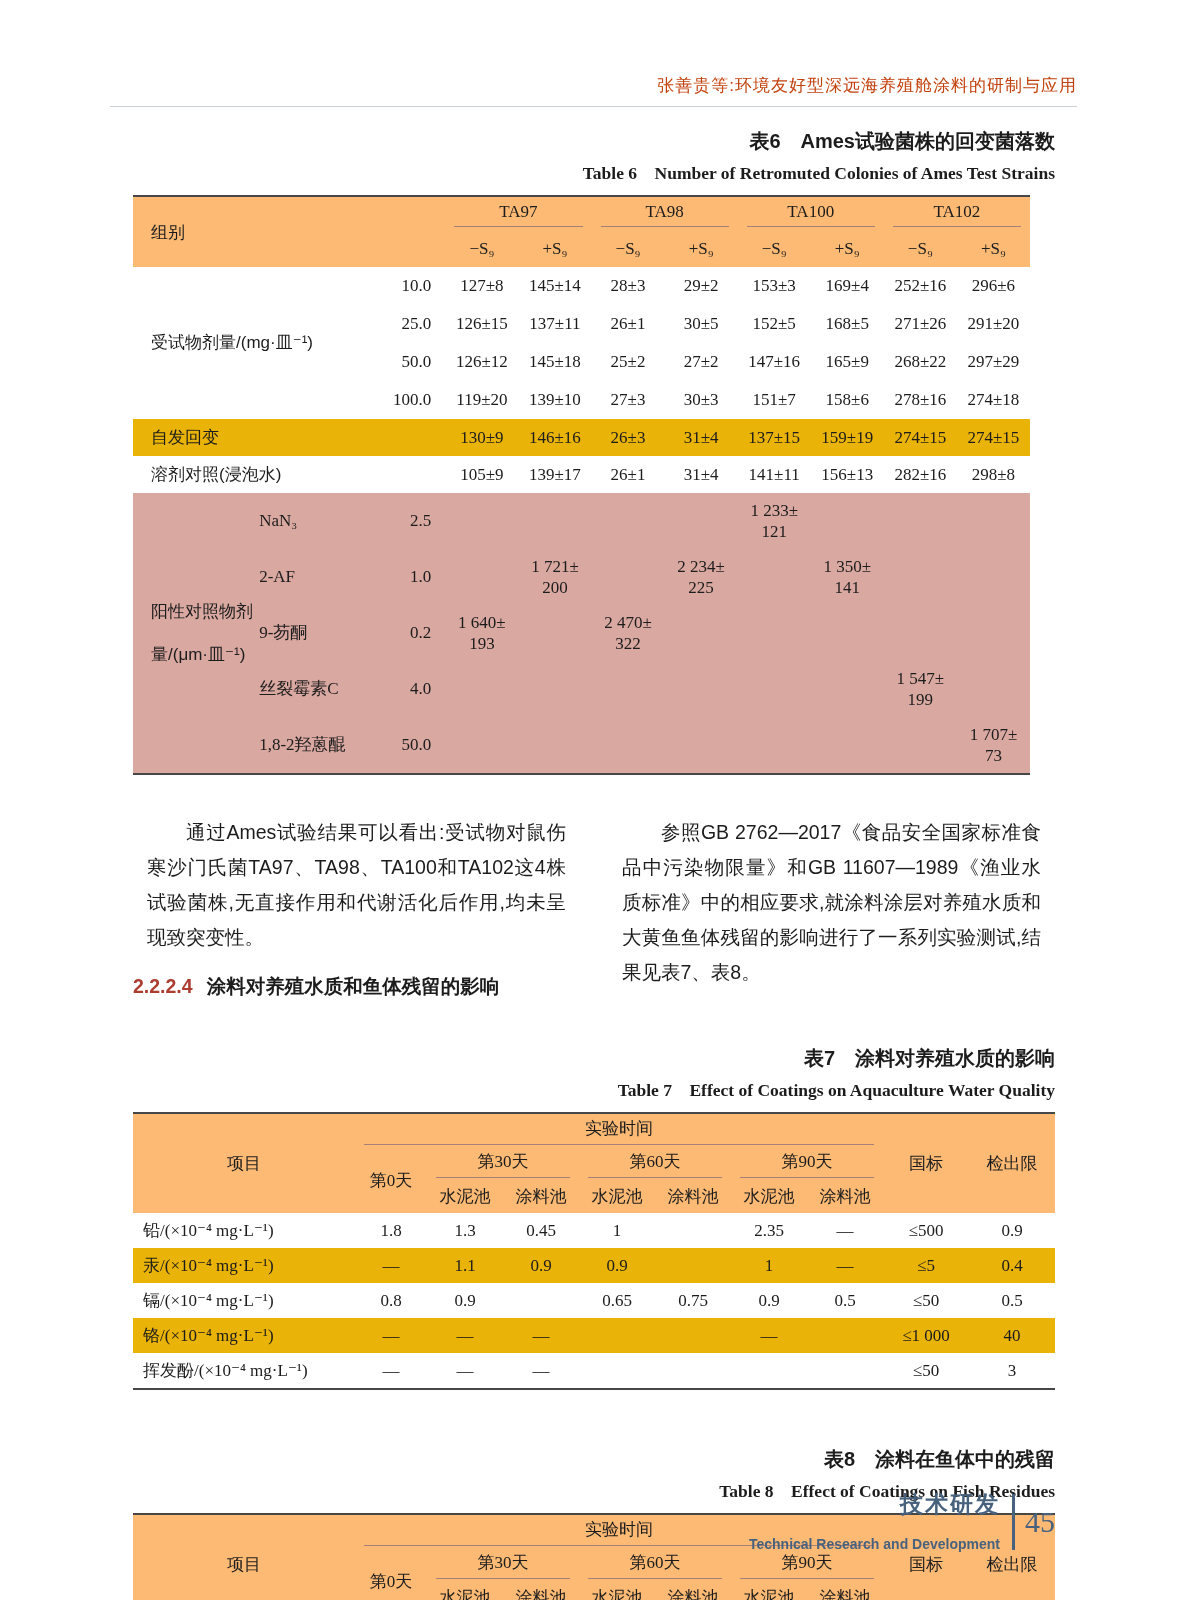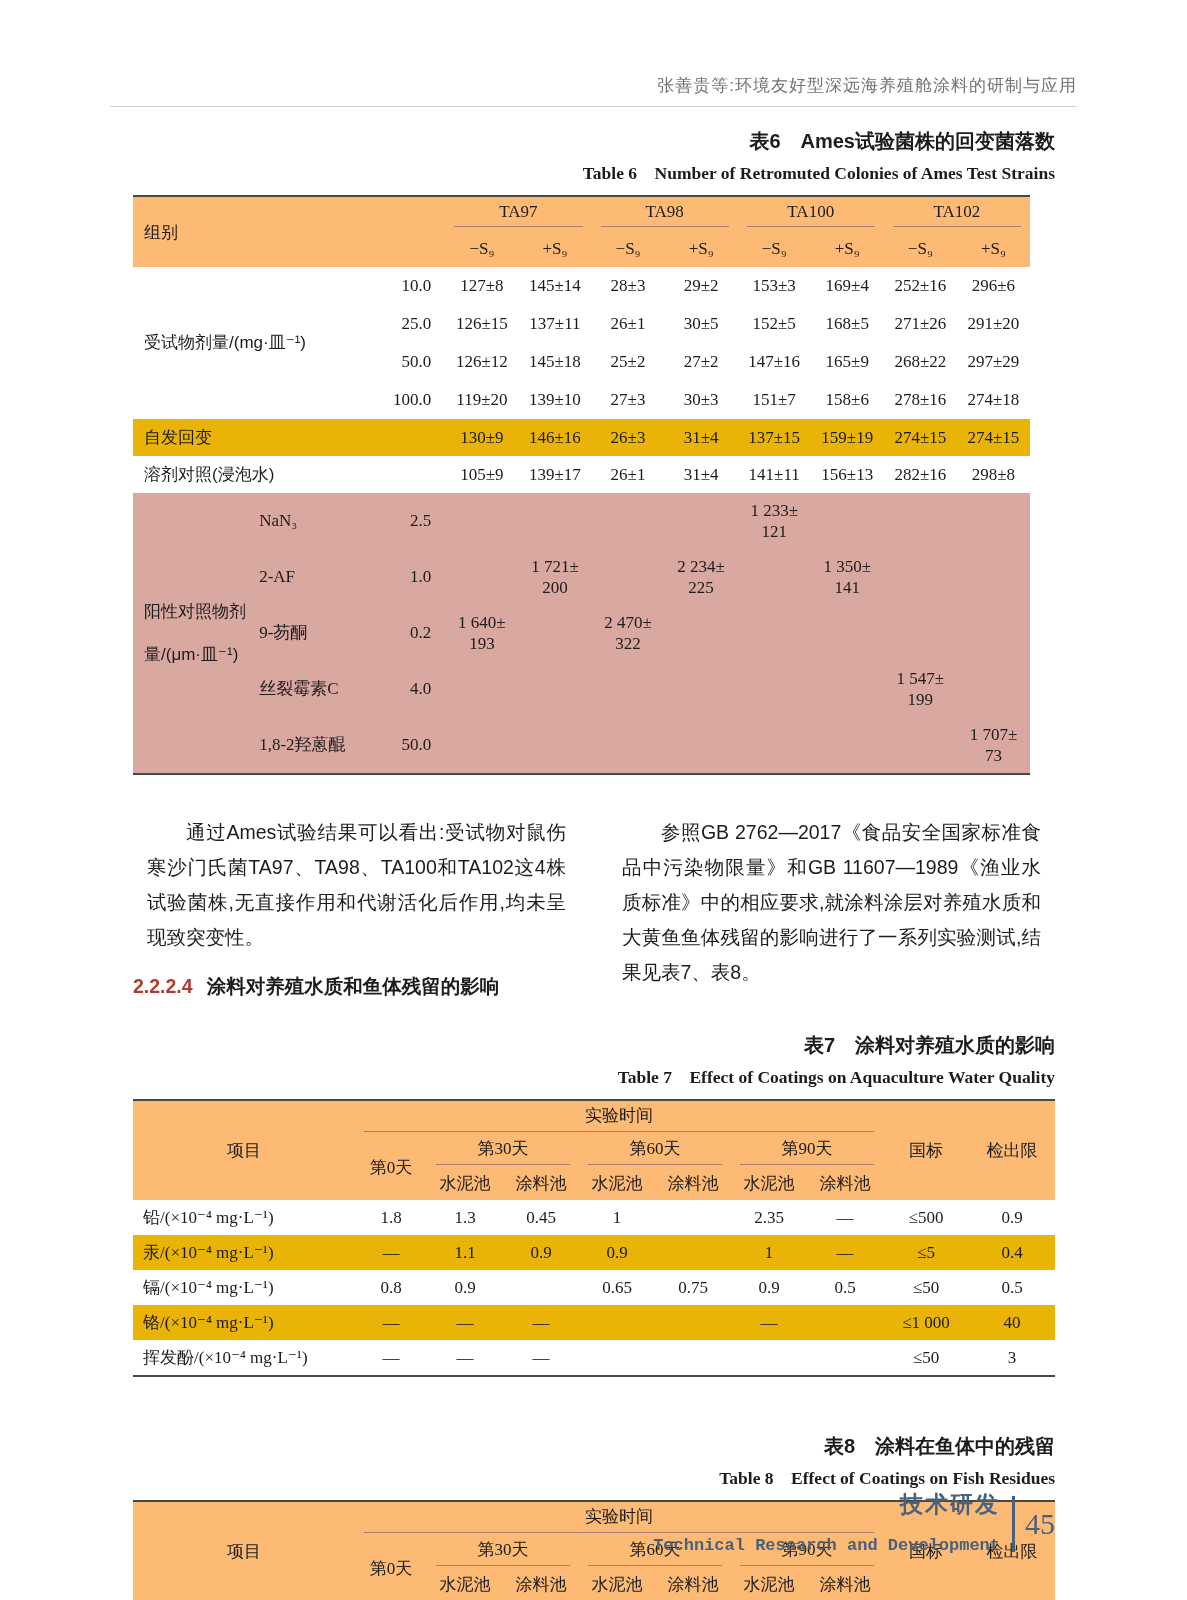--- a/index.html
+++ b/index.html
@@ -3,38 +3,38 @@
 <meta charset="utf-8">
 <style>
   html,body{margin:0;padding:0;}
   body{
     width:1187px;height:1600px;position:relative;background:#ffffff;
     font-family:"Liberation Sans","DejaVu Sans",sans-serif;color:#1c1c1c;
     overflow:hidden;
   }
   .running{
     position:absolute;left:110px;top:74px;width:967px;
-    text-align:right;font-size:17px;color:#737373;letter-spacing:1px;
+    text-align:right;font-size:17px;color:#c2410c;letter-spacing:1px;
     padding-bottom:9px;border-bottom:1px solid #ccd1d5;
   }
   .content{position:absolute;left:133px;top:128px;width:922px;}
   .tcap-cn{text-align:right;font-size:20px;font-weight:bold;margin:0 0 6px 0;}
   .tcap-en{text-align:right;font-size:17.5px;font-weight:bold;margin:0 0 10px 0;
     font-family:"Liberation Serif","DejaVu Serif",serif;}
   table{border-collapse:collapse;table-layout:fixed;
     font-family:"Liberation Serif","DejaVu Serif",serif;font-size:17px;}
   .dt{border-top:2.5px solid #474747;border-bottom:2.5px solid #474747;}
   .dt th{font-weight:normal;}
   .dt th,.dt td{text-align:center;vertical-align:middle;padding:2px 1px;}
   .hdr th{background:#fdba74;}
   .u{border-bottom:1px solid #a8807a;padding-bottom:4px;margin:0 8px;}
   
   .t6{width:897px;}
   .t6 td{white-space:pre-line;line-height:1.25;}
-  .t6 .lbl{text-align:left;padding-left:11px;
+  .t6 .lbl{text-align:left;padding-left:18px;
     font-family:"Liberation Sans","DejaVu Sans",sans-serif;}
   .t6 .name{text-align:left;padding-left:4px;}
   .t6 .dose{text-align:right;padding-right:14px;}
   .t6 tr.r34 td{height:34px;}
   .t6 tr.r33 td{height:33px;}
   .t6 tr.rp td{height:52px;}
   tr.pink td{background:#eab308;}
   tbody.pos td{background:#d9a8a0;}
   .t6 thead tr:first-child th{height:30px;}
   .t6 thead tr:last-child th{height:32px;}
@@ -51,28 +51,28 @@
   
   .tw{width:922px;}
   .tw col.c-item{width:222px;}
   .tw col.c-d0{width:72px;}
   .tw col.c-p{width:76px;}
   .tw col.c-std{width:86px;}
   .tw col.c-lim{width:86px;}
   .tw thead th{height:29px;}
   .tw tbody td{height:31px;}
   .tw .lbl{text-align:left;padding-left:10px;}
-  .t7wrap{margin-top:28px;}
+  .t7wrap{margin-top:41px;}
   .t8wrap{margin-top:56px;}
   
   .footer{position:absolute;right:132px;top:1492px;display:flex;align-items:center;
     color:#48627e;}
   .f-left{text-align:right;line-height:1.1;}
   .f-cn{font-size:23px;font-weight:bold;letter-spacing:2px;}
-  .f-en{font-size:17px;font-weight:bold;font-family:Liberation Mono, monospace;margin-top:20px;}
+  .f-en{font-size:14px;font-weight:bold;font-family:Liberation Sans, sans-serif;margin-top:20px;}
   .f-bar{width:3px;height:56px;background:#48627e;margin:0 10px 0 12px;}
   .f-num{font-size:30px;font-family:"Liberation Serif","DejaVu Serif",serif;}
 </style>
 </head>
 <body>
 
 <div class="running">张善贵等:环境友好型深远海养殖舱涂料的研制与应用</div>
 
 <div class="content">
 

